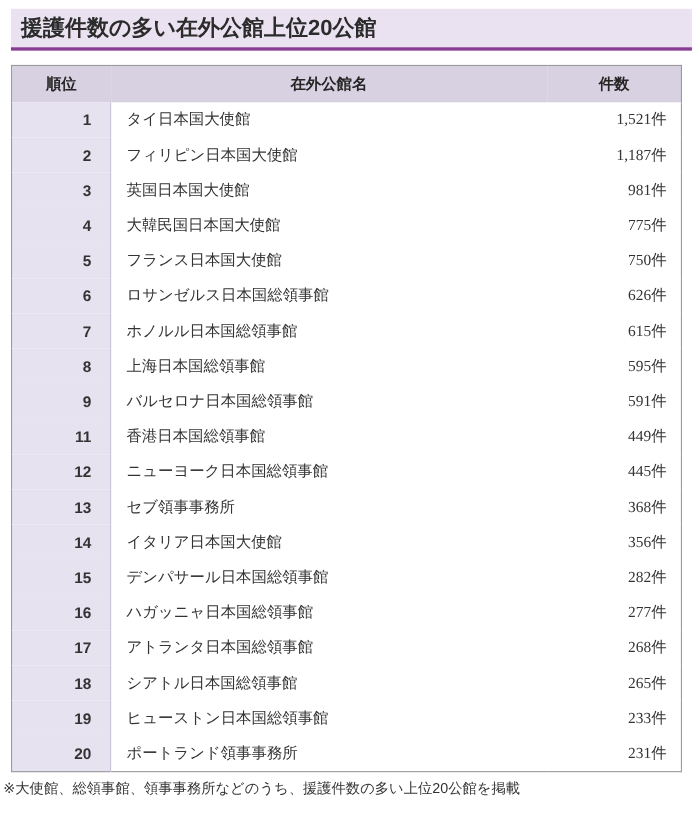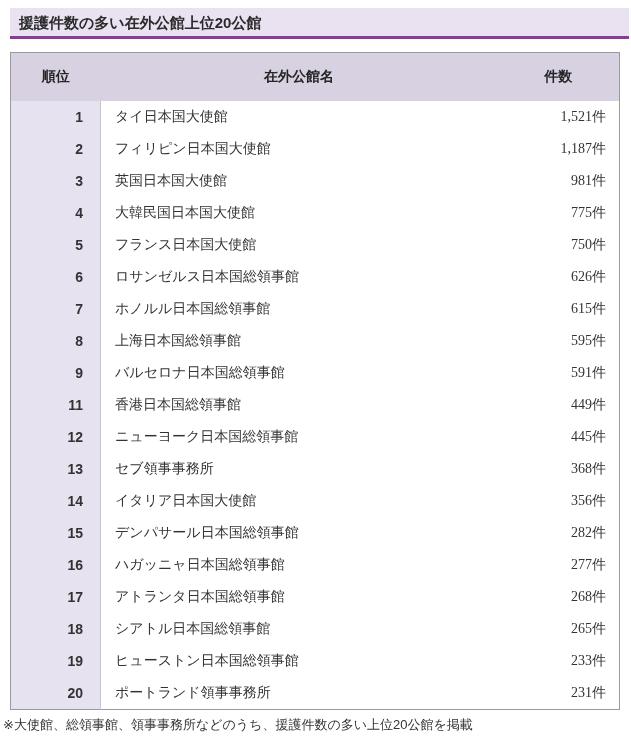--- a/index.html
+++ b/index.html
@@ -6,35 +6,35 @@
   body{
     width:631px;height:743px;overflow:hidden;background:#ffffff;
     font-family:"Liberation Sans","DejaVu Sans",sans-serif;
     -webkit-font-smoothing:antialiased;
   }
   .title-bar{
     margin:8px 2px 13px 10px;
     background:#EAE2F0;
     border-bottom:3px solid #8A3B93;
     padding:4px 20px 3px 9px;
-    font-size:15px;font-weight:bold;color:#2B2B2B;
+    font-size:20px;font-weight:bold;color:#2B2B2B;
     line-height:1.4;
   }
   table.missions{
     width:610px;margin-left:10px;
     border-collapse:collapse;
     border:1px solid #9A9A9A;
     font-size:14px;color:#333333;
     table-layout:fixed;
   }
   col.c1{width:90px}
   col.c3{width:122px}
   thead th{
     background:#D8D1E2;
-    height:48px;
+    height:33px;
     font-size:14px;font-weight:bold;color:#252525;
     text-align:center;vertical-align:middle;
     padding:0;
   }
   tbody td{
     height:32px;vertical-align:middle;
     padding:0;
   }
   td.rank{
     background:#E7E2F0;

